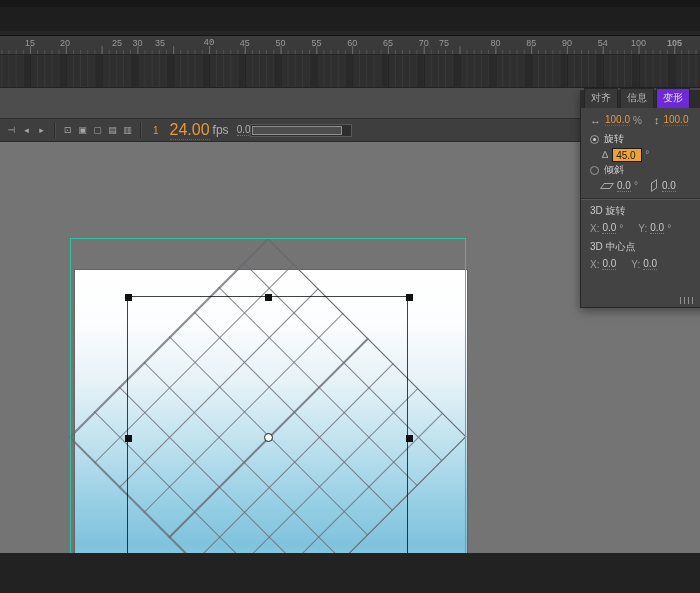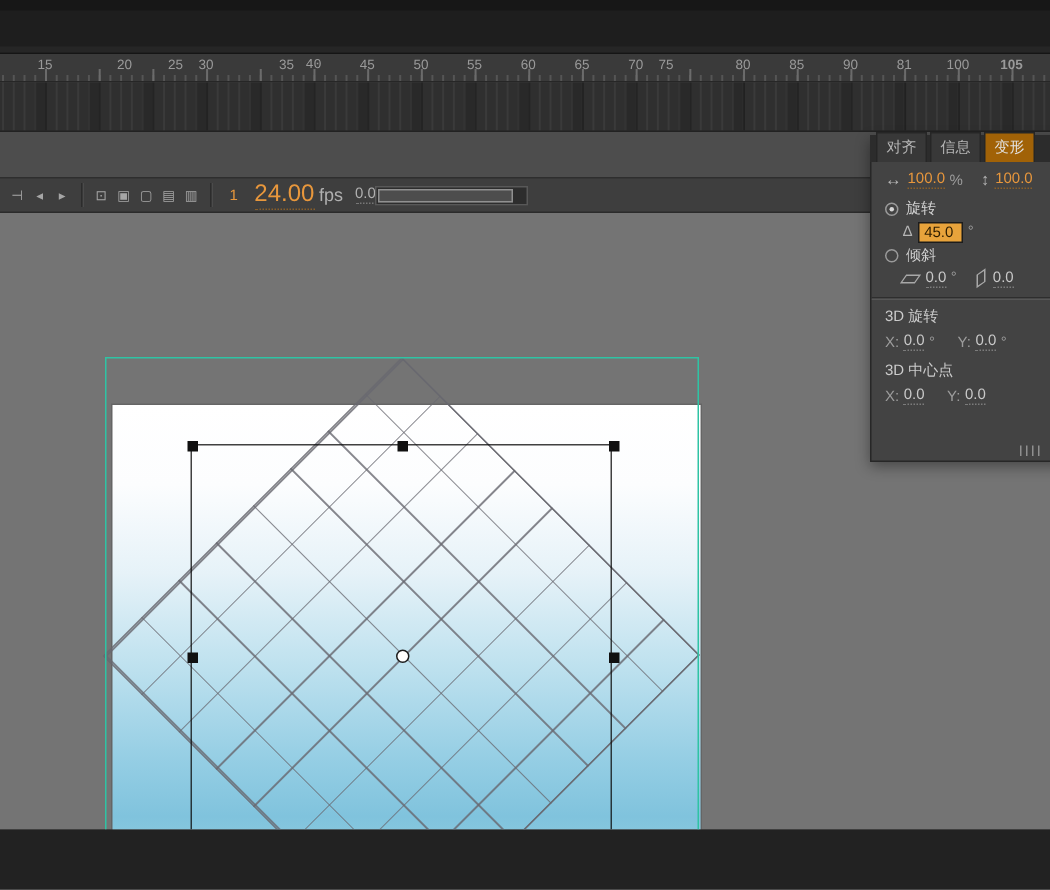--- a/index.html
+++ b/index.html
@@ -65,21 +65,21 @@
     border:1px solid rgba(12,12,12,.78);}
   .handle{position:absolute;width:7px;height:7px;background:#101010;}
   .center-pt{position:absolute;left:136px;top:136px;width:9px;height:9px;border-radius:50%;
     background:#fff;border:1.5px solid #1c1c1c;}
 
   
   .panel{position:absolute;left:580px;top:90px;width:130px;height:218px;z-index:20;
     box-shadow:0 3px 9px rgba(0,0,0,.4);}
   .tabs{height:18px;background:#2c2c2c;display:flex;align-items:flex-end;padding-left:4px;}
   .tab{font-size:10px;color:#b5b5b5;background:#383838;padding:2px 6px 3px;margin-right:2px;cursor:default;border:1px solid #262626;border-bottom:none;}
-  .tab.active{background:#a16207;color:#e2e2e2;}
+  .tab.active{background:#6d28d9;color:#e2e2e2;}
   .pbody{position:relative;height:200px;background:#434343;border:1px solid #272727;border-top:none;overflow:hidden;}
   .prow{display:flex;align-items:center;padding-left:9px;font-size:10px;color:#c6c6c6;}
   .scale-row{height:24px;position:relative;}
   .radio-row{height:14px;}
   .indent{height:17px;padding-left:21px;}
   .picon{color:#b5b5b5;font-size:11px;margin-right:4px;}
   .vsep2{margin-left:12px;}
   .hot{color:#e8973c;border-bottom:1px dotted #8a5f28;cursor:default;}
   .hot.dim{color:#c9c9c9;border-bottom:1px dotted #7c7c7c;}
   .punit{color:#9c9c9c;margin-left:3px;}
@@ -103,36 +103,36 @@
 </head>
 <body>
 
 <div class="app">
 
   <div class="topbar"></div>
 
   <div class="ruler">
     <div>
         <span class="ruler-num" style="left: 30px;">15</span>
-        <span class="ruler-num" style="left: 83px;">20</span>
+        <span class="ruler-num" style="left: 65px;">20</span>
         <span class="ruler-num" style="left: 117px;">25</span>
         <span class="ruler-num" style="left: 137.4px;">30</span>
-        <span class="ruler-num" style="left: 191px;">35</span>
+        <span class="ruler-num" style="left: 160px;">35</span>
         <span class="ruler-num" style="left: 209px; font-family: Liberation Mono, monospace;">40</span>
         <span class="ruler-num" style="left: 244.8px; text-align: center;">45</span>
         <span class="ruler-num" style="left: 280.6px;">50</span>
         <span class="ruler-num" style="left: 316.4px;">55</span>
         <span class="ruler-num" style="left: 352.2px;">60</span>
         <span class="ruler-num" style="left: 388px;">65</span>
         <span class="ruler-num" style="left: 423.8px; text-align: right;">70</span>
         <span class="ruler-num" style="left: 444px;">75</span>
         <span class="ruler-num" style="left: 495.4px;">80</span>
         <span class="ruler-num" style="left: 531.2px;">85</span>
         <span class="ruler-num" style="left: 567px;">90</span>
-        <span class="ruler-num" style="left: 602.8px;">81</span>
+        <span class="ruler-num" style="left: 602.8px;">54</span>
         <span class="ruler-num" style="left: 638.6px;">100</span>
         <span class="ruler-num" style="left: 674.4px; font-weight: bold;">105</span>
       </div>
   </div>
 
   <div class="frames"></div>
 
   <div class="midband"></div>
 
   <div class="tl-toolbar">

